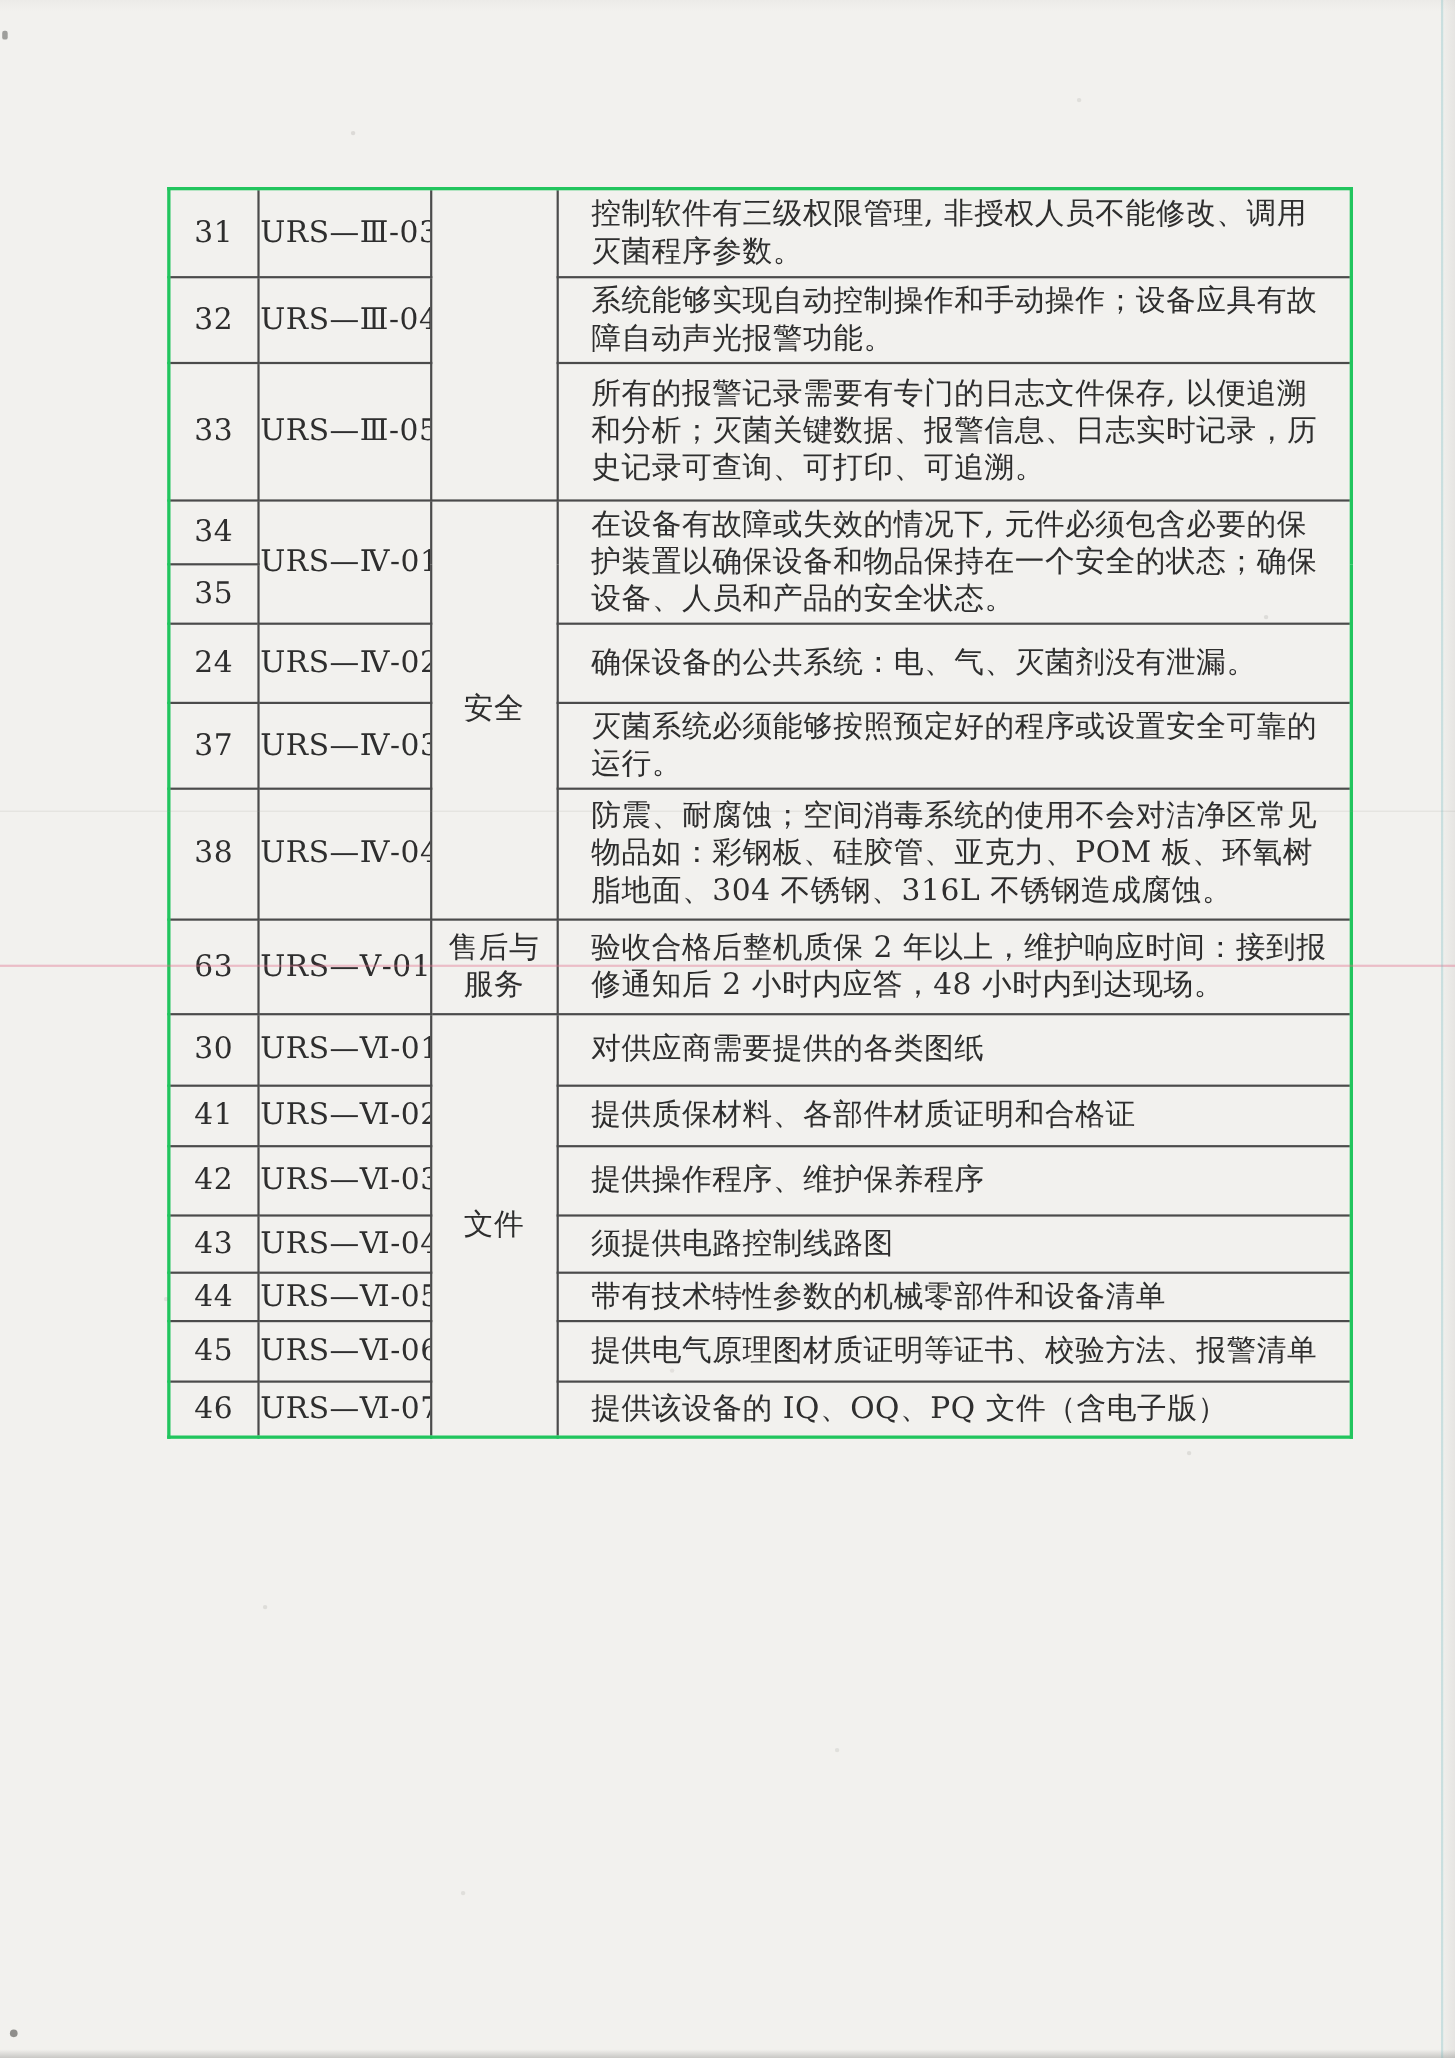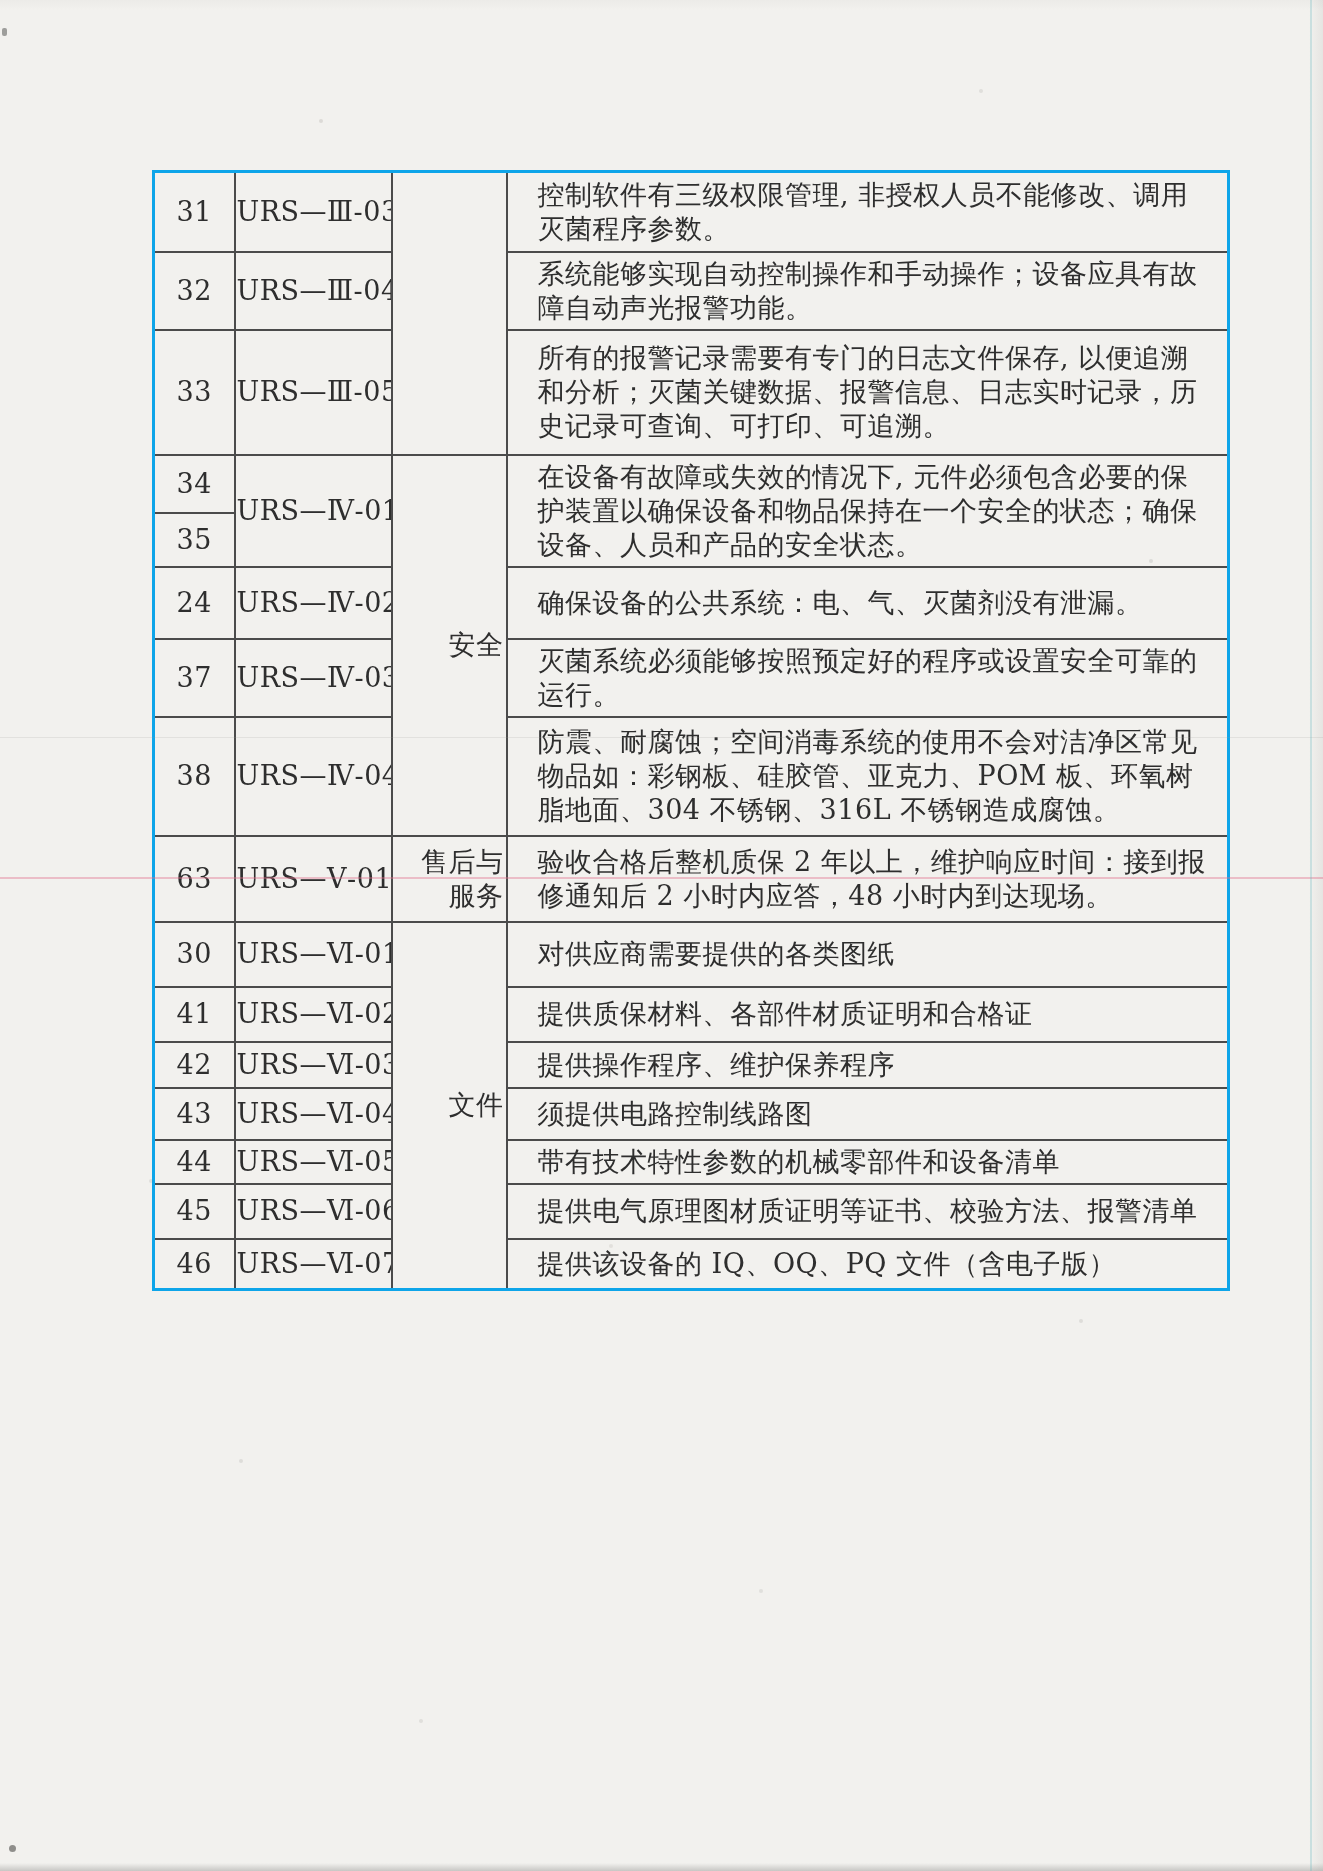--- a/index.html
+++ b/index.html
@@ -27,21 +27,21 @@
       linear-gradient(to bottom, rgba(120,120,118,0.05), rgba(120,120,118,0) 10px);
     pointer-events: none;
   }
   table.urs {
     position: absolute;
     left: 152px;
     top: 170px;
     width: 1075px;
     table-layout: fixed;
     border-collapse: collapse;
-    border: 3px solid #0ea5e9;
+    border: 3px solid #22c55e;
   }
   table.urs td {
     border: 2px solid #4b4b4b;
     vertical-align: middle;
     font-size: 27px;
     line-height: 34px;
     letter-spacing: 0.5px;
     color: #2e2e2e;
     overflow: hidden;
   }
@@ -49,21 +49,21 @@
     text-align: center;
     font-size: 26px;
   }
   td.c-code {
     text-align: center;
     font-size: 25px;
     letter-spacing: 1px;
     white-space: nowrap;
   }
   td.c-cat {
-    text-align: right;
+    text-align: center;
     padding: 0 2px;
   }
   td.c-desc {
     text-align: left;
     padding: 4px 14px 4px 30px;
   }
   col.w-num  { width: 81px; }
   col.w-code { width: 157px; }
   col.w-cat  { width: 115px; }
   col.w-desc { width: 722px; }
@@ -163,21 +163,21 @@
         <td class="c-num">30</td>
         <td class="c-code">URS—Ⅵ-01</td>
         <td class="c-cat" rowspan="7">文件</td>
         <td class="c-desc">对供应商需要提供的各类图纸</td>
       </tr>
       <tr style="height:55px">
         <td class="c-num">41</td>
         <td class="c-code">URS—Ⅵ-02</td>
         <td class="c-desc">提供质保材料、各部件材质证明和合格证</td>
       </tr>
-      <tr style="height:46px">
+      <tr style="height:63px">
         <td class="c-num">42</td>
         <td class="c-code">URS—Ⅵ-03</td>
         <td class="c-desc">提供操作程序、维护保养程序</td>
       </tr>
       <tr style="height:52px">
         <td class="c-num">43</td>
         <td class="c-code">URS—Ⅵ-04</td>
         <td class="c-desc">须提供电路控制线路图</td>
       </tr>
       <tr style="height:44px">

